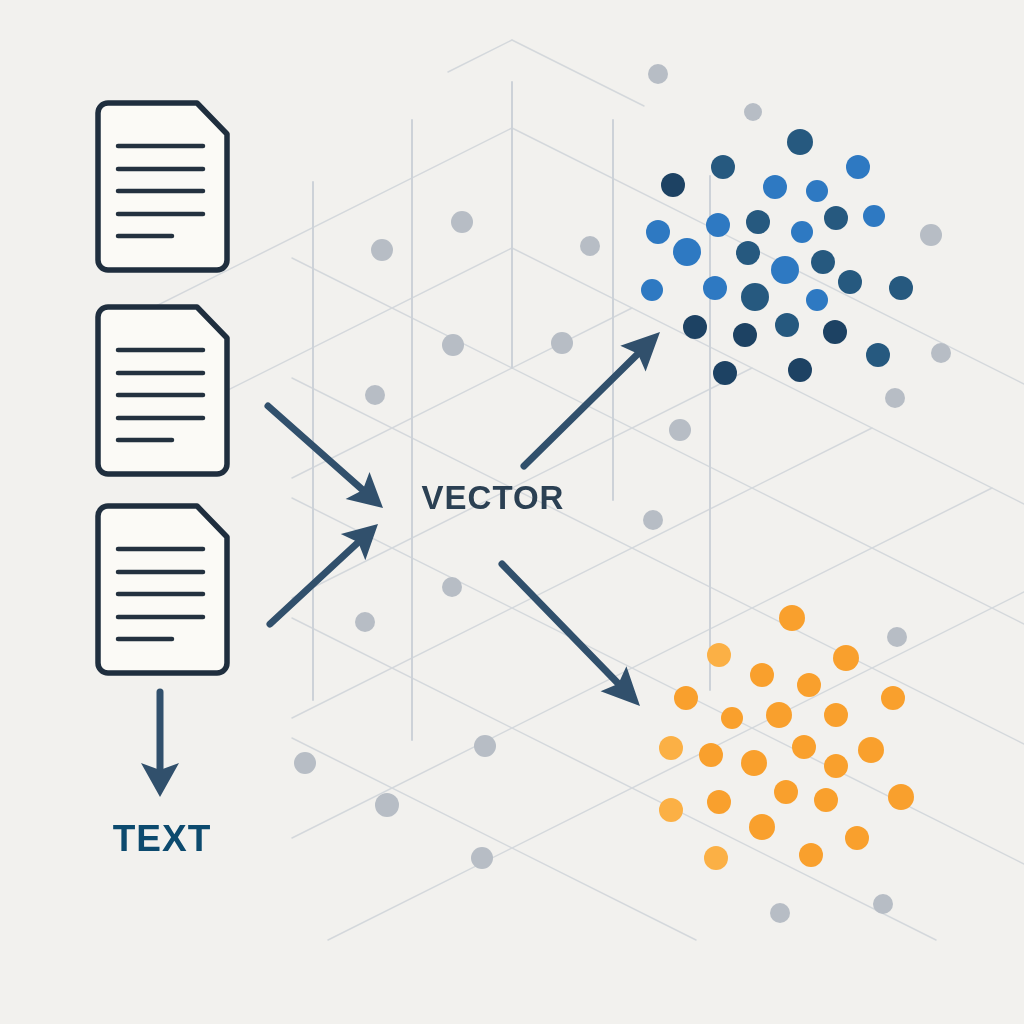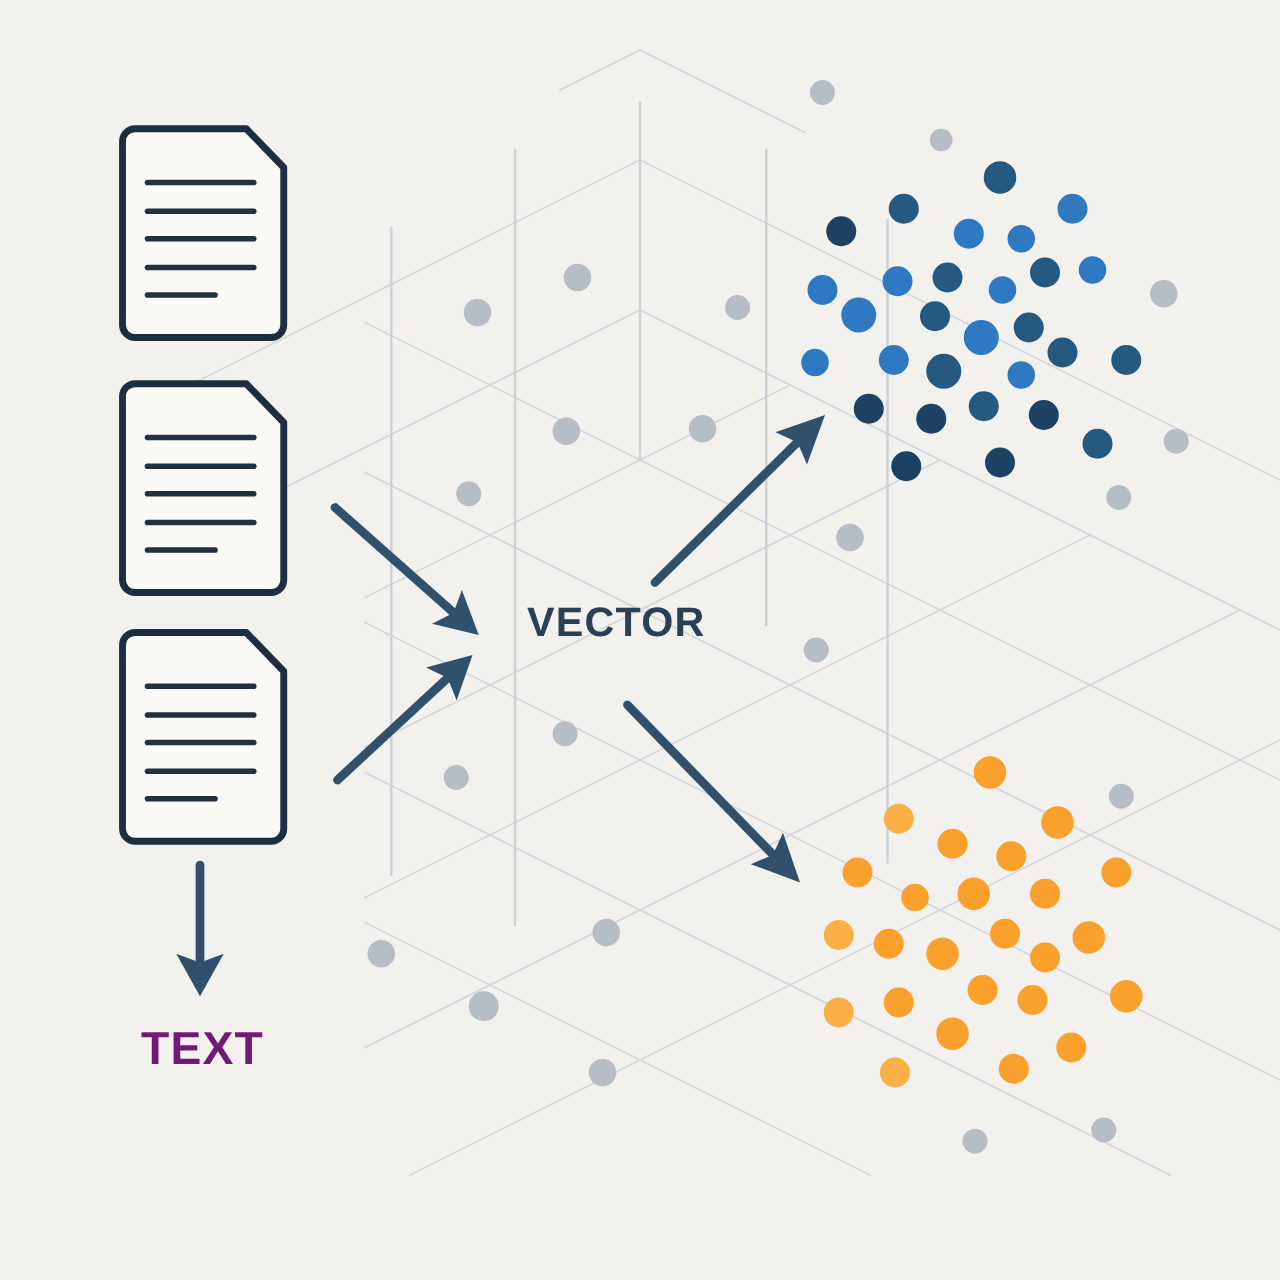--- a/index.html
+++ b/index.html
@@ -161,14 +161,14 @@
         <polygon points="640.0,706.0 600.6,691.3 618.4,683.8 626.4,666.2" fill="#31506c"></polygon>
       </g>
       <g>
         <line x1="160" y1="692" x2="160" y2="769" stroke="#31506c" stroke-width="7" stroke-linecap="round"></line>
         <polygon points="160.0,797.0 141.0,763.0 160.0,770.0 179.0,763.0" fill="#31506c"></polygon>
       </g>
     </svg>
   <div class="label vector-points" style="color: rgb(43, 64, 83);">
     <div>VECTOR</div>
   </div>
-  <div class="label text-label" style="color: #701a75;">TEXT</div>
+  <div class="label text-label" style="color: #0c4a6e;">TEXT</div>
 </div>
 
 </body></html>

